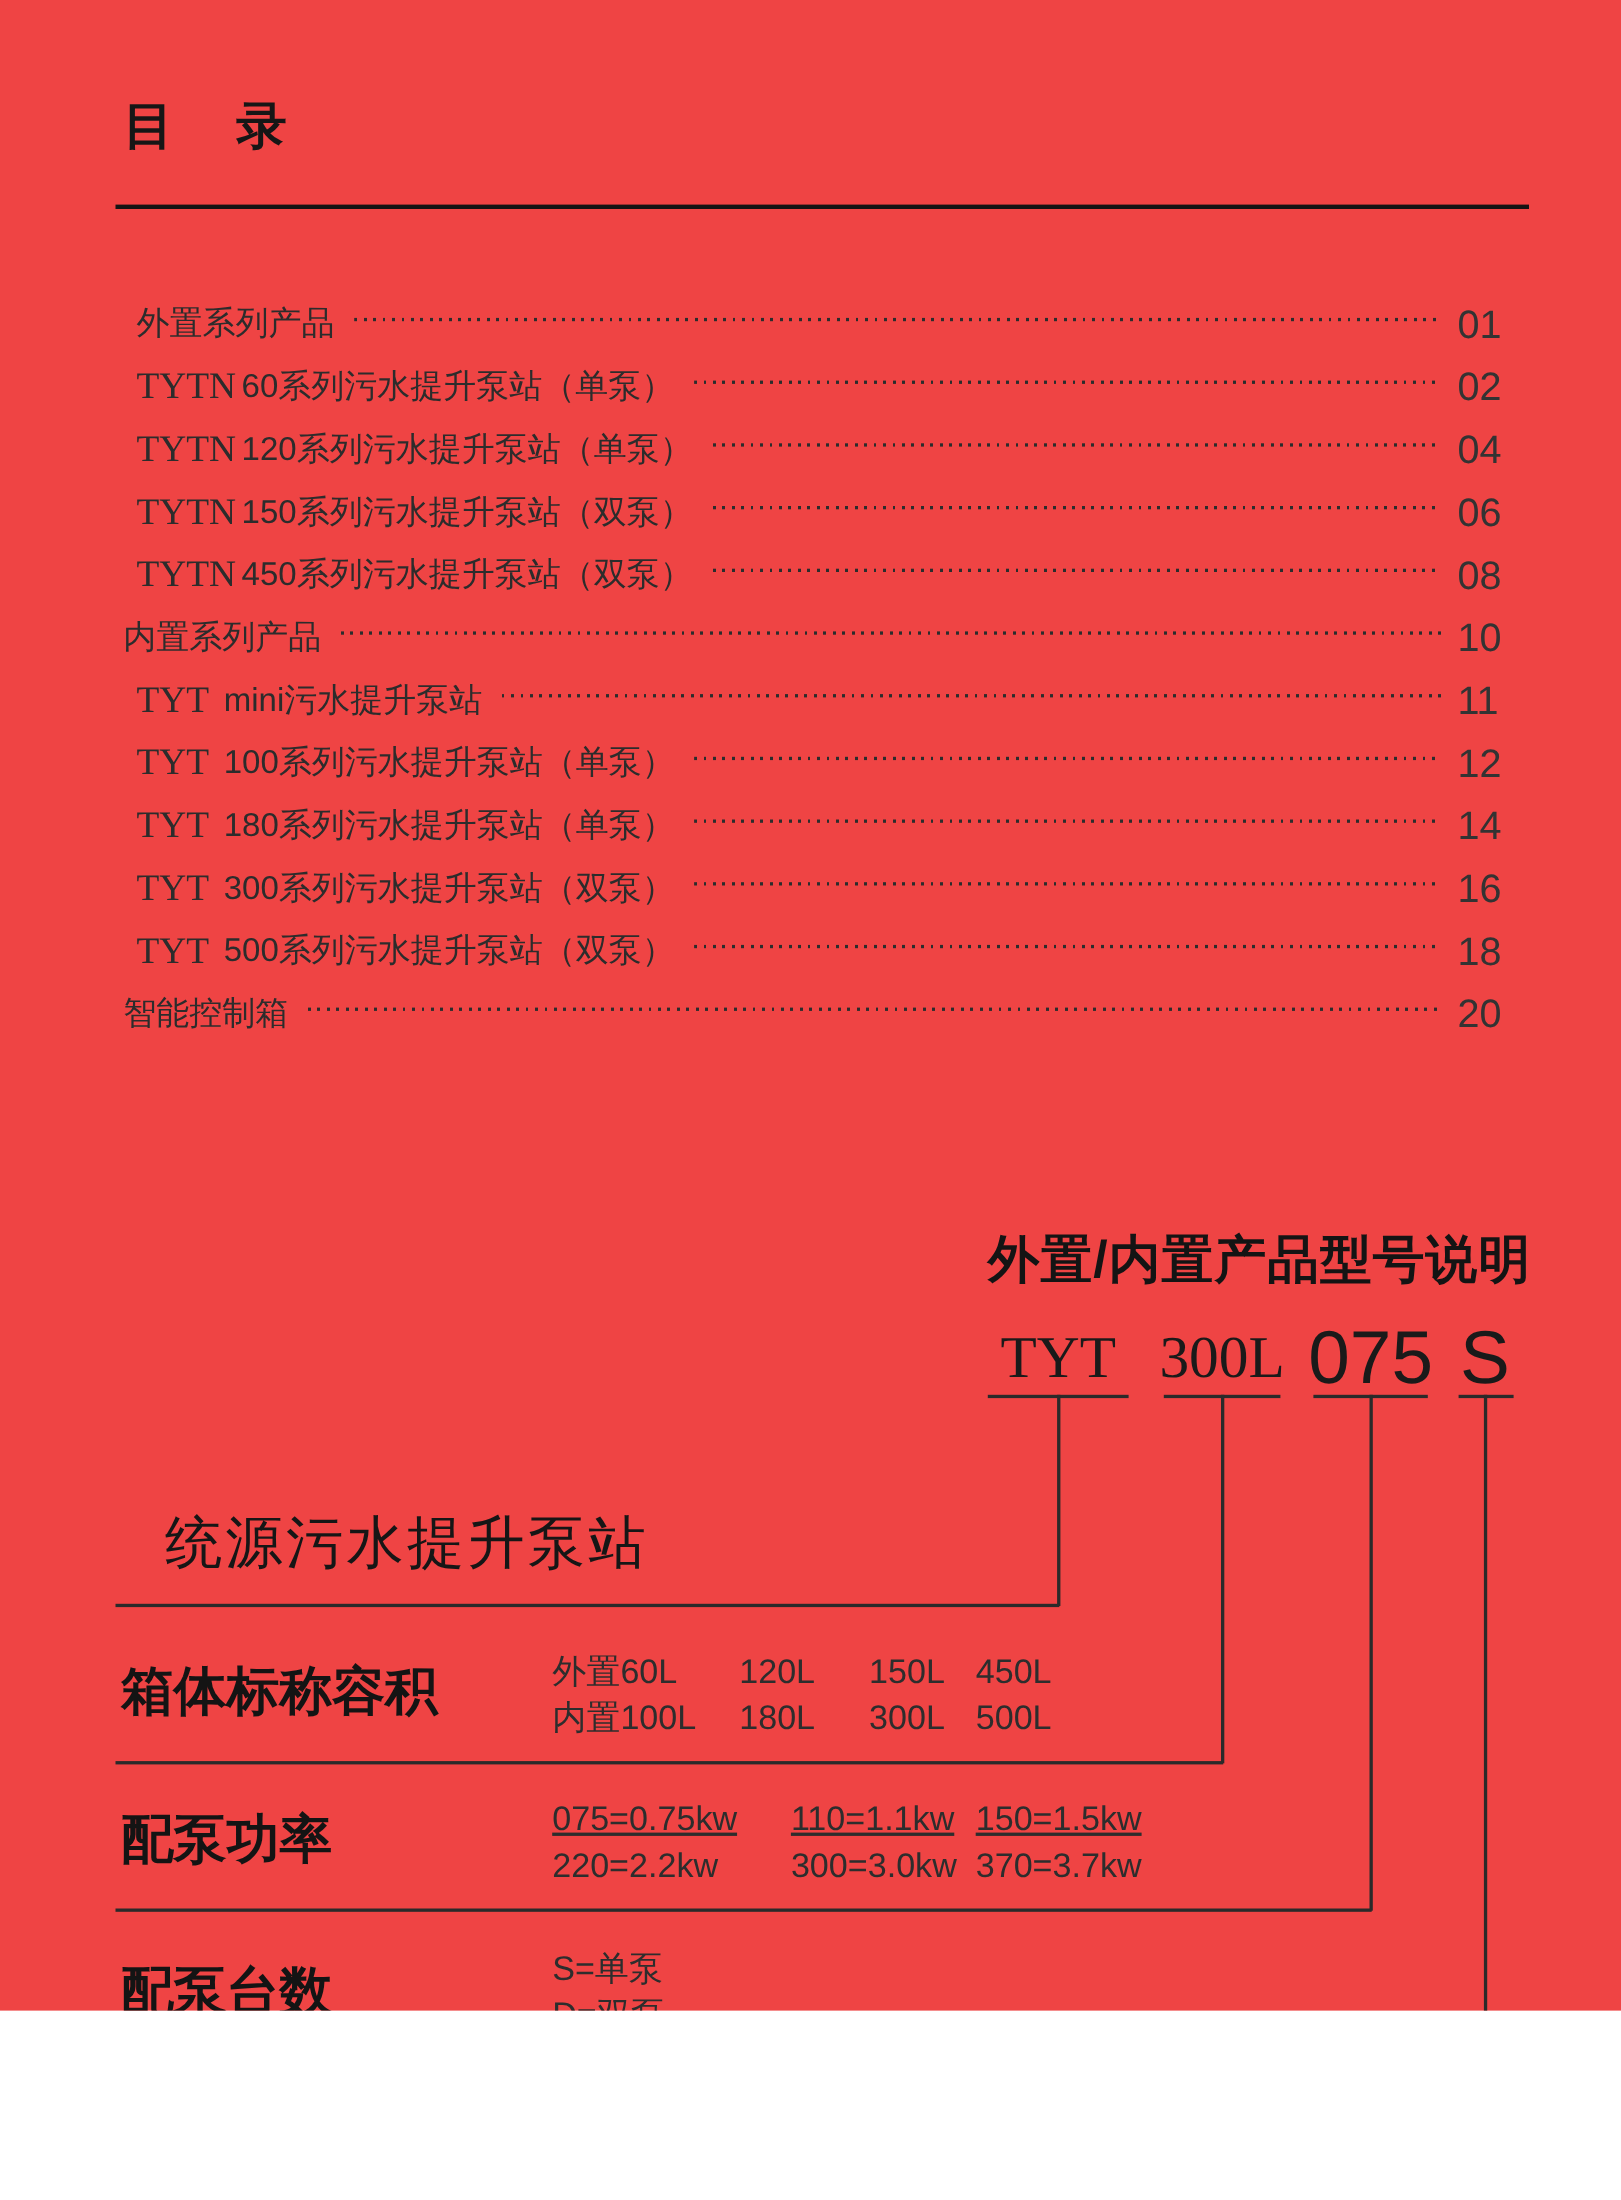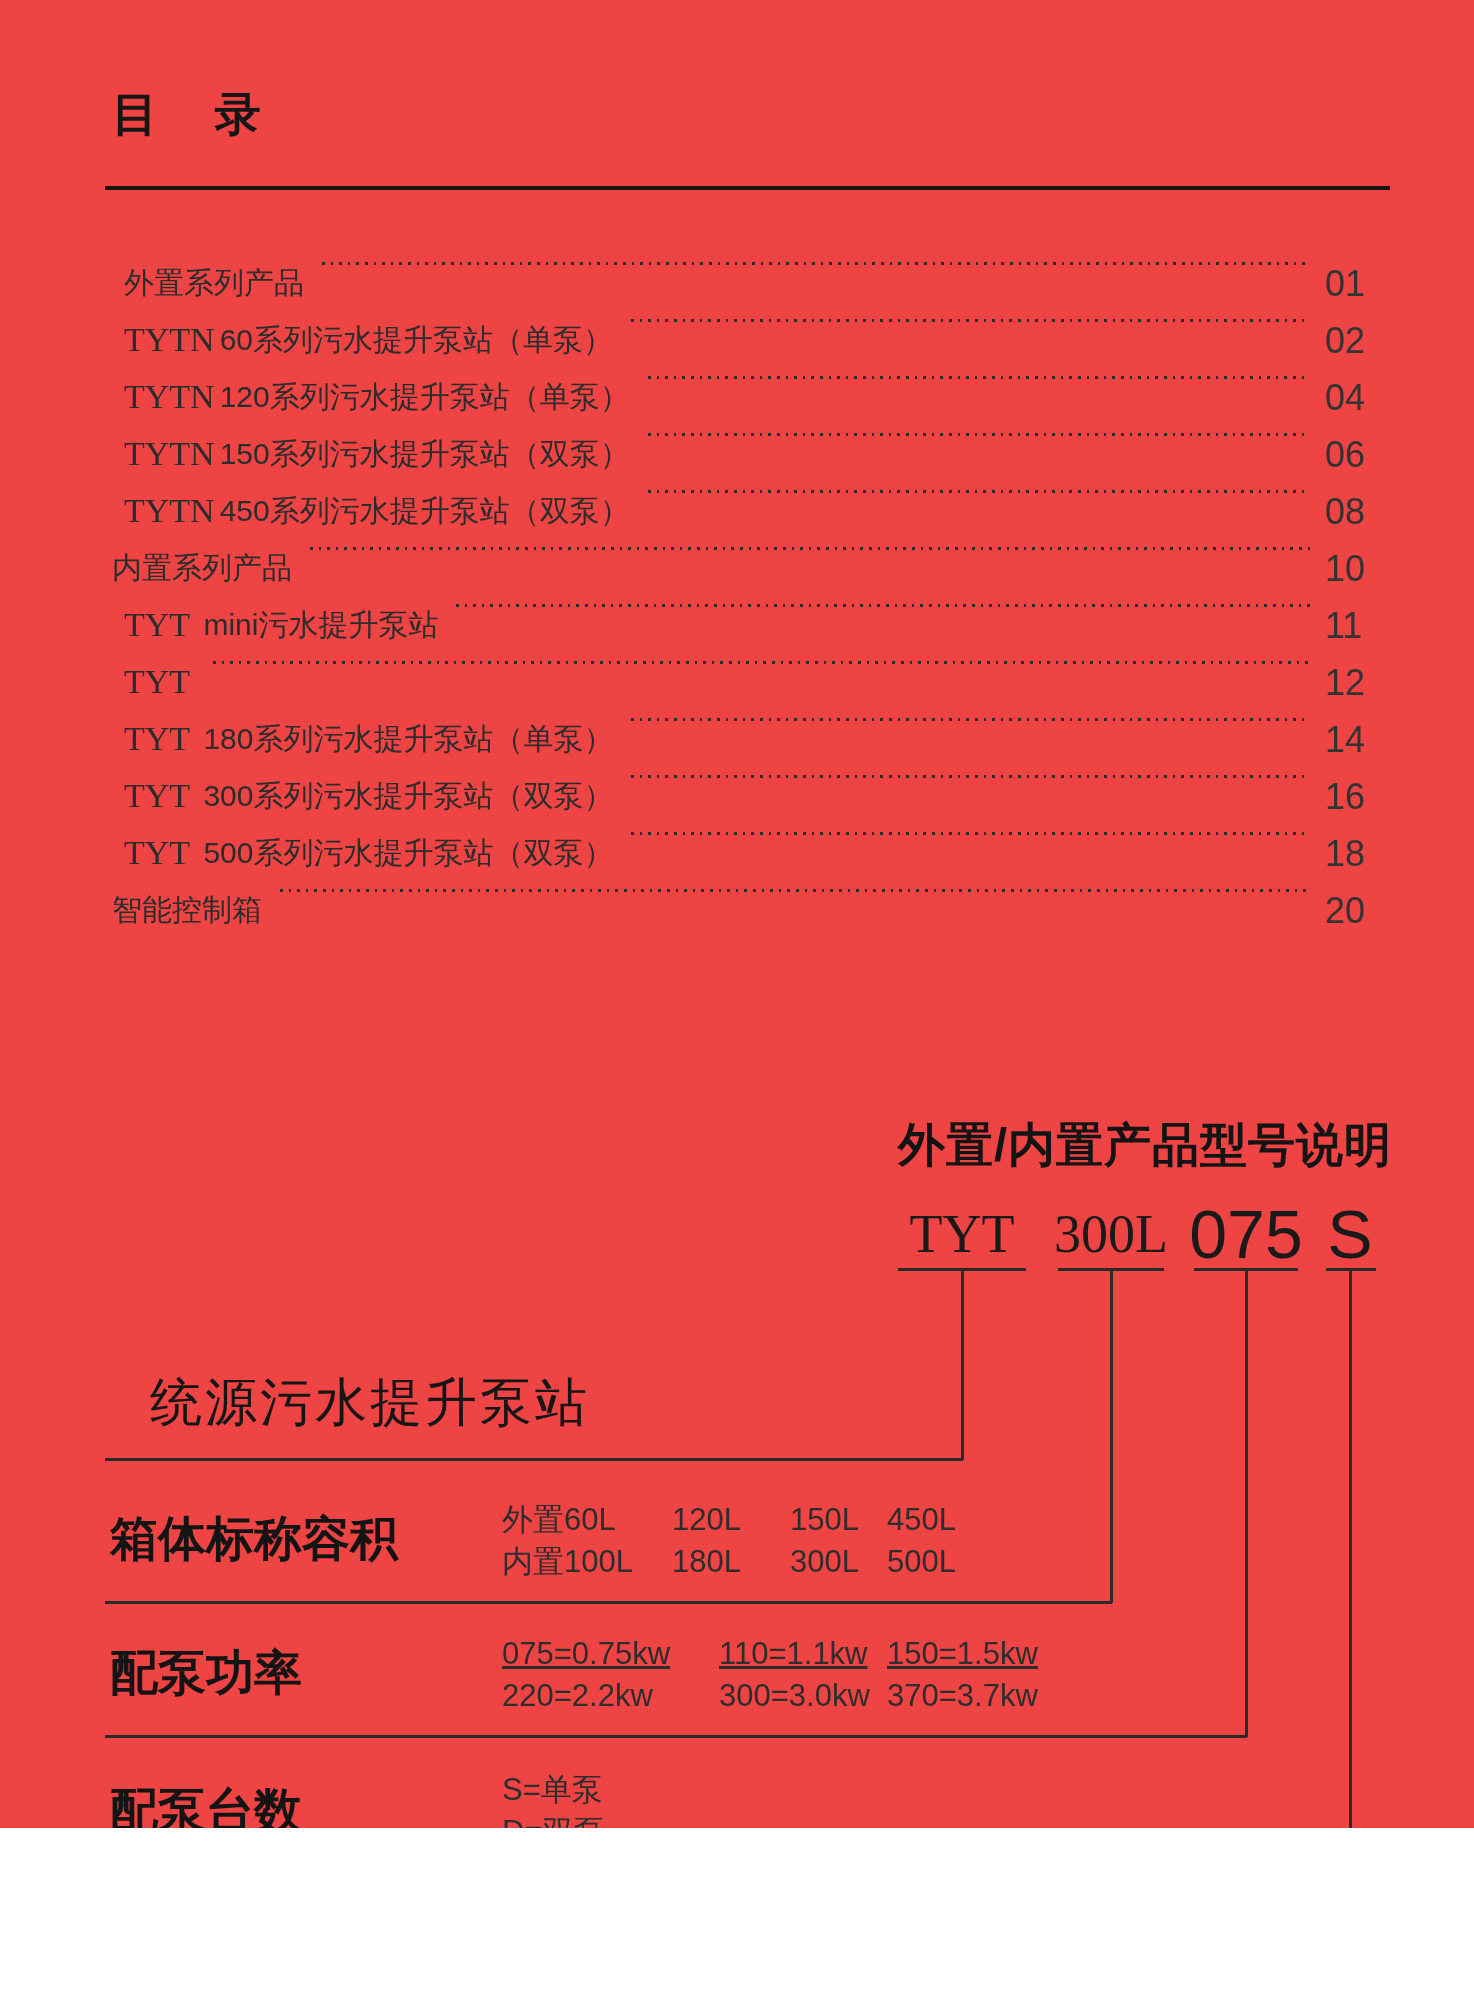--- a/index.html
+++ b/index.html
@@ -13,21 +13,21 @@
     position:absolute;left:112px;top:84px;
     font-size:46px;font-weight:600;letter-spacing:22px;color:#161616;
   }
   .toc-rule{
     position:absolute;left:105px;top:186px;width:1285px;height:4px;background:#141414;
   }
   .toc-list{
     position:absolute;left:112px;top:266px;width:1278px;
   }
   .toc-row{
-    display:flex;height:57px;
+    display:flex;align-items:center;height:57px;
   }
   .toc-row.indented{padding-left:12px;}
   .toc-prefix{
     font-family:"Liberation Serif","DejaVu Serif",serif;
     font-size:34px;color:#2c2c2c;margin-right:5px;line-height:1;white-space:pre;
   }
   .toc-label{
     font-size:30px;color:#2c2c2c;white-space:pre;line-height:1.1;
   }
   .toc-leader{
@@ -127,20 +127,21 @@
       <span class="toc-page">10</span>
     </div>
       <div class="toc-row indented">
       <span class="toc-prefix">TYT</span>
       <span class="toc-label"> mini污水提升泵站</span>
       <span class="toc-leader"></span>
       <span class="toc-page">11</span>
     </div>
       <div class="toc-row indented">
       <span class="toc-prefix">TYT</span>
+      <span class="toc-label"> 100系列污水提升泵站（单泵）</span>
       <span class="toc-leader"></span>
       <span class="toc-page">12</span>
     </div>
       <div class="toc-row indented">
       <span class="toc-prefix">TYT</span>
       <span class="toc-label"> 180系列污水提升泵站（单泵）</span>
       <span class="toc-leader"></span>
       <span class="toc-page">14</span>
     </div>
       <div class="toc-row indented">

